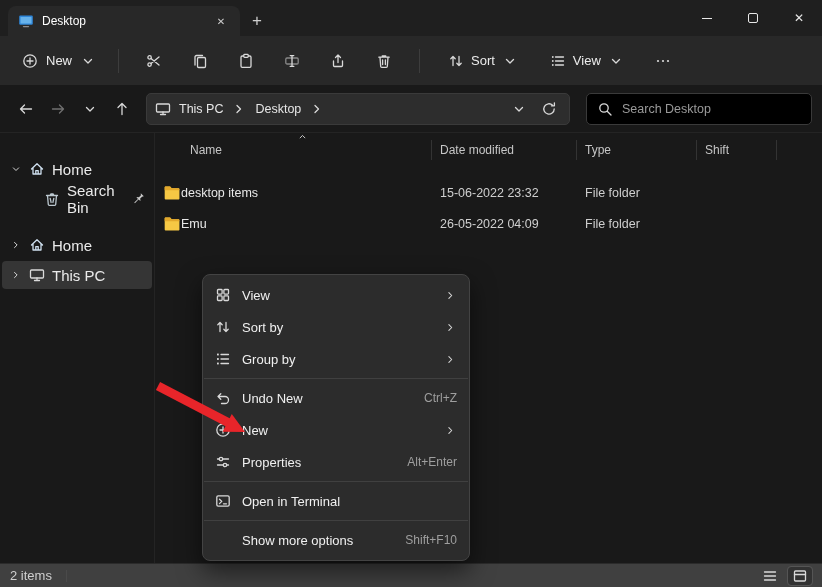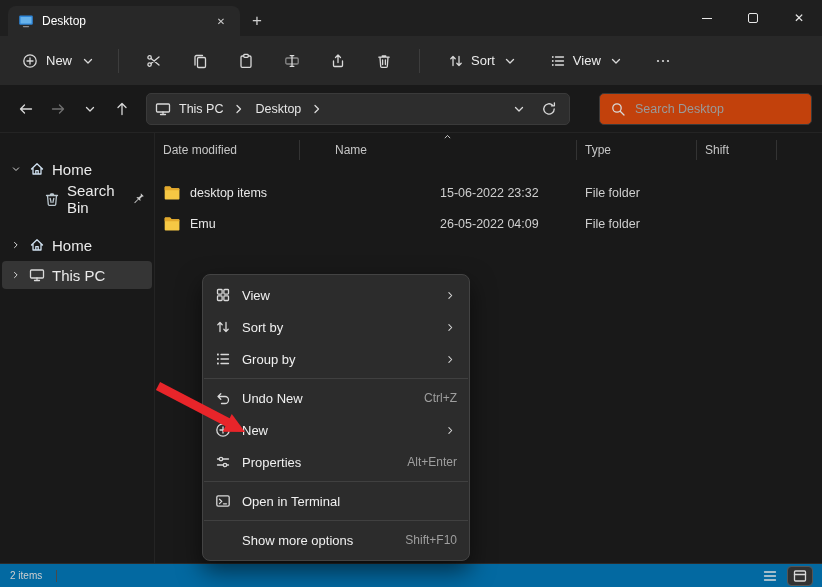--- a/index.html
+++ b/index.html
@@ -29,21 +29,21 @@
 
 .ic{width:16px;height:16px;stroke:#d9d9d9;fill:none;stroke-width:1.3;stroke-linecap:round;stroke-linejoin:round;flex:none}
 .fic{width:18px;height:18px;flex:none}
 
 
 .navrow{height:48px;display:flex;align-items:center;padding:0 10px;background:#191919;border-bottom:1px solid #242424}
 .navbtn{width:28px;height:28px;display:flex;align-items:center;justify-content:center;border-radius:5px;margin:0 2px}
 .crumbbar{display:flex;align-items:center;height:32px;background:#2d2d2d;border:1px solid #3a3a3a;border-radius:5px;width:424px;padding:0 8px;gap:4px;margin-left:8px}
 .crumb{font-size:12.5px;color:#e6e6e6;padding:3px 4px;white-space:nowrap}
 .crumbtools{margin-left:auto;display:flex;align-items:center;gap:14px;padding-right:4px}
-.searchbar{display:flex;align-items:center;height:32px;background:#c2410c;border:1px solid #3a3a3a;border-radius:5px;flex:1;margin-left:29px;padding:0 10px;gap:9px}
+.searchbar{display:flex;align-items:center;height:32px;background:#000000;border:1px solid #3a3a3a;border-radius:5px;flex:1;margin-left:16px;padding:0 10px;gap:9px}
 .searchbar input{flex:1;background:transparent;border:0;outline:none;color:#ddd;font-size:12.5px;font-family:inherit;min-width:0}
 .searchbar input::placeholder{color:#9a9a9a}
 
 
 .bodyarea{display:flex;height:430px}
 .sidebar{width:155px;flex:none;padding-top:20px;border-right:1px solid #242424}
 .sbitem{display:flex;align-items:center;height:28px;padding:0 6px 0 8px;gap:7px;margin:2px;border-radius:4px;font-size:15px;color:#eaeaea}
 .sbitem.selected{background:#353535}
 .sbitem.indent{padding-left:42px}
 .sbitem .pin{margin-left:auto}
@@ -53,27 +53,27 @@
 .main{flex:1;position:relative}
 .colheads{display:flex;height:30px;align-items:center;color:#c6c6c6;font-size:12px;margin-top:2px}
 .colh{position:relative;height:20px;display:flex;align-items:center;border-right:1px solid #333;padding-left:8px}
 .colh.name{width:277px;padding-left:35px}
 .colh.date{width:145px}
 .colh.type{width:120px}
 .colh.size{width:80px}
 .sortup{position:absolute;left:142px;top:-9px;width:11px;height:11px}
 .rows{margin-top:12px}
 .filerow{display:flex;align-items:center;height:31px;font-size:12.5px;color:#e8e8e8}
-.cell-name{width:277px;display:flex;align-items:center;gap:9px;padding-left:8px}
+.cell-name{width:277px;display:flex;align-items:center;gap:0;padding-left:8px}
 .cell-date{width:145px;padding-left:8px;color:#cfcfcf}
 .cell-type{width:120px;padding-left:8px;color:#cfcfcf}
 .cell-size{width:80px;padding-left:8px;color:#cfcfcf}
 
 
-.statusbar{position:absolute;left:0;right:0;bottom:0;height:24px;border-top:1px solid #2b2b2b;display:flex;align-items:center;padding:0 10px;font-size:10px;color:#cfcfcf;background:#0369a1}
+.statusbar{position:absolute;left:0;right:0;bottom:0;height:24px;border-top:1px solid #2b2b2b;display:flex;align-items:center;padding:0 10px;font-size:13px;color:#cfcfcf;background:#404040}
 .sbdivider{width:1px;height:12px;background:#4a4a4a;margin-left:14px}
 .viewtoggles{margin-left:auto;display:flex;gap:6px}
 .vt{width:24px;height:18px;display:flex;align-items:center;justify-content:center;border-radius:3px}
 .vt.active{background:#323232;outline:1px solid #555}
 
 
 .ctxmenu{position:absolute;left:202px;top:274px;width:268px;background:#2c2c2c;border:1px solid #434343;border-radius:8px;padding:4px 0;box-shadow:0 10px 24px rgba(0,0,0,.55);z-index:5}
 .mi{display:flex;align-items:center;height:32px;padding:0 12px;gap:11px;font-size:13px;color:#f0f0f0}
 .mi .lab{flex:1;white-space:nowrap}
 .mi .sc{font-size:12px;color:#9f9f9f;white-space:nowrap}
@@ -280,29 +280,29 @@
         <svg class="ic" viewBox="0 0 16 16">
             <rect x="1.5" y="3" width="13" height="8" rx="1"></rect>
             <path d="M5.5 13.5h5M8 11v2.3"></path>
           </svg>
         <span>This PC</span>
       </div>
     </div>
 
     <div class="main">
       <div class="colheads">
-        <div class="colh date">
-            <span>Date modified</span>
-          </div>
         <div class="colh name">
           <svg class="sortup ic" viewBox="0 0 16 16">
               <path d="M4.5 10 8 6.5 11.5 10"></path>
             </svg>
           <span>Name</span>
         </div>
+        <div class="colh date">
+            <span>Date modified</span>
+          </div>
         <div class="colh type">
             <span>Type</span>
           </div>
         <div class="colh size">
             <span>Shift</span>
           </div>
       </div>
       <div class="rows">
         <div class="filerow">
           <div class="cell-name">

